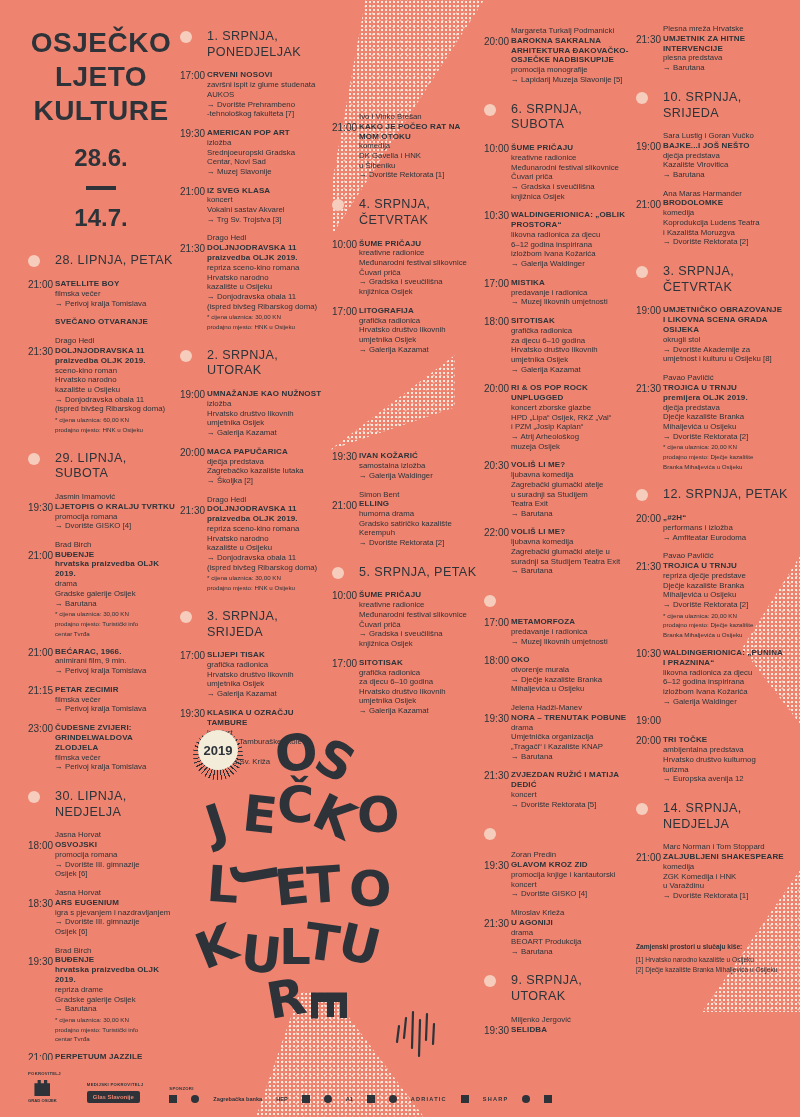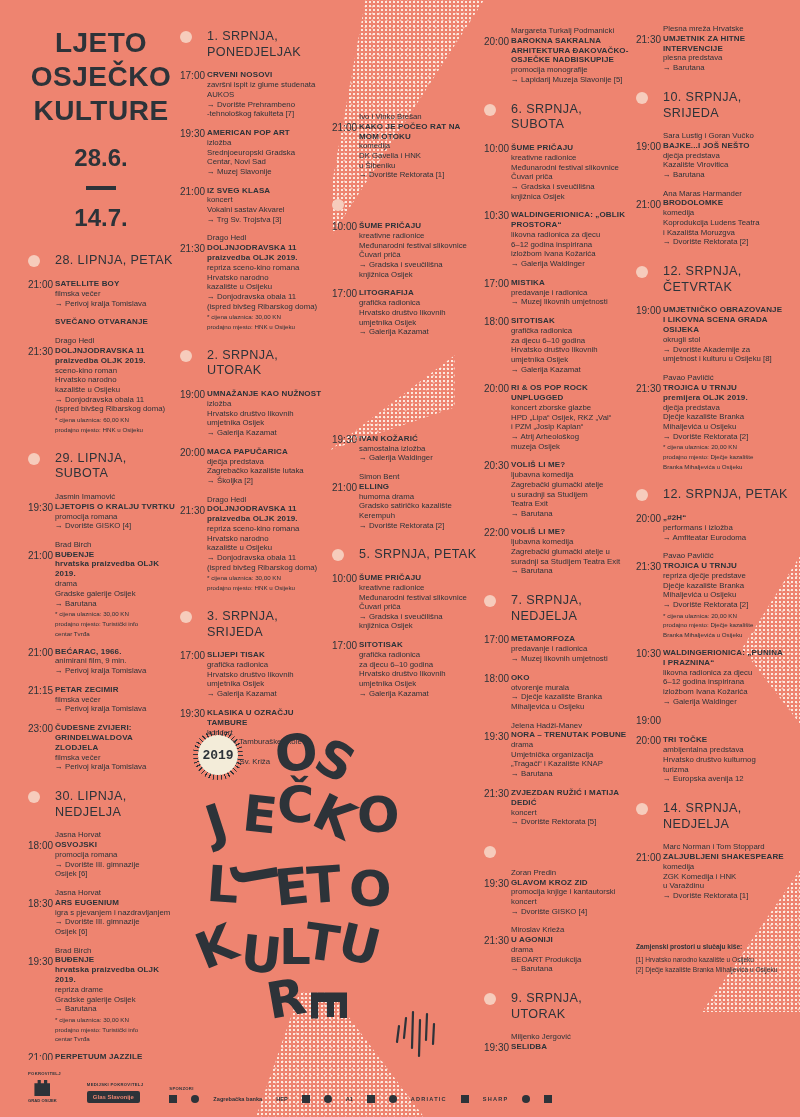--- a/index.html
+++ b/index.html
@@ -38,21 +38,21 @@
   .legend{margin-top:42px;font-size:6.6px;line-height:1.55;padding-right:6px;}
   .legend .lt{font-weight:700;margin-bottom:2px;}
   .legend .li{padding-left:14px;text-indent:-14px;}
 
   
   #graphic{position:absolute;left:185px;top:720px;width:300px;height:340px;pointer-events:none;}
   .scl{position:absolute;font-weight:800;font-size:50px;line-height:1;
        font-family:"DejaVu Sans","Liberation Sans",sans-serif;color:#2D3339;}
   .badge{position:absolute;left:8px;top:10px;width:50px;height:50px;border-radius:50%;
          background:repeating-conic-gradient(#2D3339 0deg 3deg,transparent 3deg 10deg);
-         display:flex;align-items:center;justify-content:center;font-family:Liberation Mono, monospace;}
+         display:flex;align-items:flex-start;justify-content:center;}
   .badge-in{width:40px;height:40px;border-radius:50%;background:#F3ECD9;
             display:flex;align-items:center;justify-content:center;
             font-weight:700;font-size:13px;color:#2D3339;}
 
   
   .orn{position:absolute;background-image:radial-gradient(rgba(255,243,234,.9) 1.1px,transparent 1.35px),
        radial-gradient(rgba(255,243,234,.55) .9px,transparent 1.1px);
        background-size:4px 4px,7px 7px;background-position:0 0,2px 3px;}
   .orn1{left:332px;top:0;width:152px;height:235px;clip-path:polygon(22% 0,100% 0,0 100%,0 78%);}
   .orn2{left:330px;top:355px;width:125px;height:95px;clip-path:polygon(0 100%,100% 0,100% 55%);}
@@ -87,22 +87,22 @@
   <div class="orn orn1"></div>
   <div class="orn orn2"></div>
   <div class="orn orn3"></div>
   <div class="orn orn4"></div>
   <div class="orn orn5"></div>
 
   <div id="columns">
       <div class="col">
         <div class="hdr">
           <div class="t">
+            <div>OSJEČKO</div>
             <div>LJETO</div>
-            <div>OSJEČKO</div>
             <div>KULTURE</div>
           </div>
           <div class="d">28.6.</div>
           <div class="dash"></div>
           <div class="d" style="margin-top: 0px;">14.7.</div>
         </div>
         <div class="day">
           <span class="daydot"></span>
           <div class="daylabel">28. LIPNJA, PETAK</div>
         </div>
@@ -350,20 +350,21 @@
             <div class="author">Ivo i Vinko Brešan</div>
             <div class="etitle">KAKO JE POČEO RAT NA MOM OTOKU</div>
             <div class="genre">komedija</div>
             <div class="eline">DK Gavella i HNK</div>
             <div class="eline">u Šibeniku</div>
             <div class="eline">→ Dvorište Rektorata [1]</div>
           </div>
         </div>
         <div class="day">
           <span class="daydot"></span>
+          <div class="daylabel">4. SRPNJA, ČETVRTAK</div>
         </div>
         <div class="row">
           <div class="t0 nt">10:00</div>
           <div class="cc">
             <div class="etitle">ŠUME PRIČAJU</div>
             <div class="genre">kreativne radionice</div>
             <div class="eline">Međunarodni festival slikovnice</div>
             <div class="eline">Čuvari priča</div>
             <div class="eline">→ Gradska i sveučilišna</div>
             <div class="eline">knjižnica Osijek</div>
@@ -508,21 +509,20 @@
           <div class="cc">
             <div class="etitle">VOLIŠ LI ME?</div>
             <div class="genre">ljubavna komedija</div>
             <div class="eline">Zagrebački glumački atelje u</div>
             <div class="eline">suradnji sa Studijem Teatra Exit</div>
             <div class="eline">→ Barutana</div>
           </div>
         </div>
         <div class="day">
           <span class="daydot"></span>
-          <div class="daylabel">7. SRPNJA, NEDJELJA</div>
         </div>
         <div class="row">
           <div class="t0 nt">17:00</div>
           <div class="cc">
             <div class="etitle">METAMORFOZA</div>
             <div class="genre">predavanje i radionica</div>
             <div class="eline">→ Muzej likovnih umjetnosti</div>
           </div>
         </div>
         <div class="row">
@@ -618,21 +618,21 @@
             <div class="author">Ana Maras Harmander</div>
             <div class="etitle">BRODOLOMKE</div>
             <div class="genre">komedija</div>
             <div class="eline">Koprodukcija Ludens Teatra</div>
             <div class="eline">i Kazališta Moruzgva</div>
             <div class="eline">→ Dvorište Rektorata [2]</div>
           </div>
         </div>
         <div class="day">
           <span class="daydot"></span>
-          <div class="daylabel">12. SRPNJA, ČETVRTAK</div>
+          <div class="daylabel">3. SRPNJA, ČETVRTAK</div>
         </div>
         <div class="row">
           <div class="t0 nt">19:00</div>
           <div class="cc">
             <div class="etitle">UMJETNIČKO OBRAZOVANJE I LIKOVNA SCENA GRADA OSIJEKA</div>
             <div class="genre">okrugli stol</div>
             <div class="eline">→ Dvorište Akademije za</div>
             <div class="eline">umjetnost i kulturu u Osijeku [8]</div>
           </div>
         </div>

